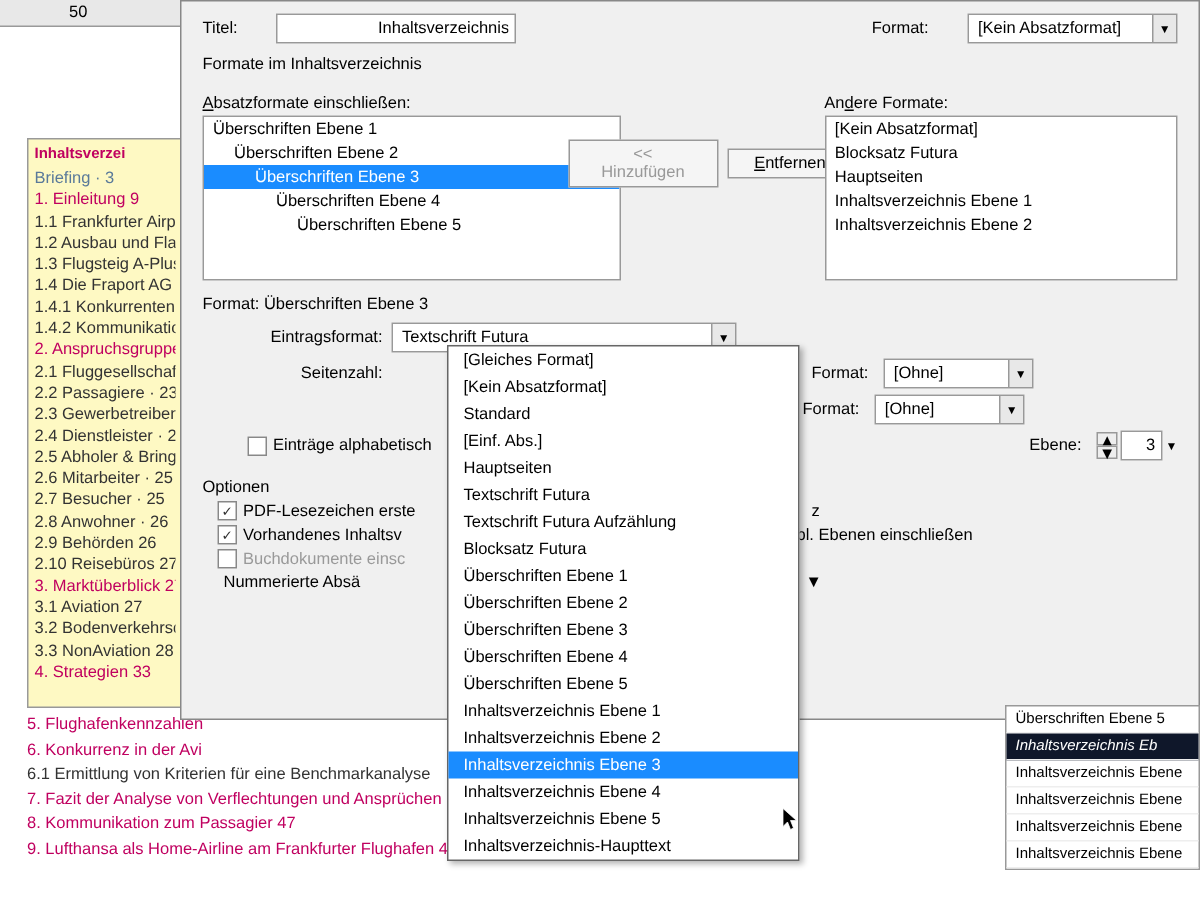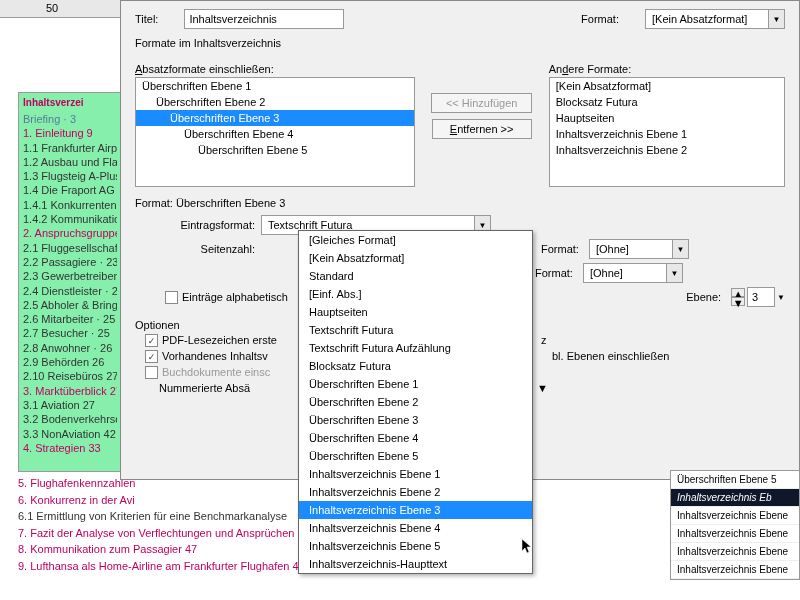--- a/index.html
+++ b/index.html
@@ -1,42 +1,42 @@
 <!DOCTYPE html>
 <html><head>
 <meta charset="utf-8">
 <style>
 * { box-sizing: border-box; margin: 0; padding: 0; font-family: Tahoma, Arial, sans-serif; font-size: 11px; }
 body { background: #fff; position: relative; width: 800px; height: 600px; overflow: hidden; }
 .ruler { position: absolute; top: 0; left: 0; width: 800px; height: 18px; background: #e8e8e8; border-bottom: 1px solid #999; font-size: 9px; }
 .ruler-mark { position: absolute; top: 2px; }
-.doc-preview { position: absolute; left: 18px; top: 92px; width: 104px; height: 380px; border: 1px solid #999; background: #86efac; overflow: hidden; font-size: 8px; padding: 4px; }
+.doc-preview { position: absolute; left: 18px; top: 92px; width: 104px; height: 380px; border: 1px solid #999; background: #fef9c3; overflow: hidden; font-size: 8px; padding: 4px; }
 .doc-preview h4 { font-size: 10px; color: #c00060; margin-bottom: 4px; }
 .doc-preview .line { white-space: nowrap; overflow: hidden; color: #333; line-height: 1.3; }
 .doc-preview .line.pink { color: #c00060; }
 .doc-preview .line.sub { color: #5a7a9a; }
 .dialog { position: absolute; left: 120px; top: 0; width: 680px; height: 480px; background: #f0f0f0; border: 1px solid #888; padding: 8px 14px; }
 .row { display: flex; align-items: center; margin-bottom: 4px; }
 .label { text-align: right; margin-right: 6px; }
-.input-text { border: 1px solid #999; background: #fff; padding: 2px 4px; height: 20px; }
+.input-text { border: 1px solid #999; background: #fff; padding: 2px 4px; height: 20px; text-align: right; }
 .section-title { margin: 6px 0 14px 0; }
 .underline-letter { text-decoration: underline; }
 .listbox { background: #fff; border: 1px solid #999; overflow-y: auto; font-size: 11px; }
 .listbox .item { padding: 2px 6px; white-space: nowrap; cursor: default; }
 .listbox .item.selected { background: #1a8cff; color: #fff; }
 .listbox .item.indent1 { padding-left: 20px; }
 .listbox .item.indent2 { padding-left: 34px; }
 .listbox .item.indent3 { padding-left: 48px; }
 .listbox .item.indent4 { padding-left: 62px; }
 .btn { background: #f5f5f5; border: 1px solid #999; padding: 3px 14px; cursor: pointer; min-width: 100px; text-align: center; }
 .btn.disabled { color: #999; }
-.middle-buttons { display: flex; flex-direction: column; gap: 6px; align-items: center; justify-content: center; }
+.middle-buttons { display: flex; flex-direction: row; gap: 6px; align-items: center; justify-content: center; }
 .three-col { display: flex; gap: 8px; }
 .format-header { margin: 10px 0 6px 0; }
-.checkbox-row { display: flex; align-items: flex-start; gap: 4px; margin: 3px 0; }
+.checkbox-row { display: flex; align-items: center; gap: 4px; margin: 3px 0; }
 .checkbox { width: 13px; height: 13px; border: 1px solid #888; background: #fff; display: inline-flex; align-items: center; justify-content: center; font-size: 9px; color: #333; }
 .dropdown { display: inline-flex; align-items: center; background: #fff; border: 1px solid #999; height: 20px; }
 .dropdown .dd-text { padding: 0 6px; flex: 1; }
 .dropdown .dd-arrow { width: 16px; height: 18px; background: #e8e8e8; border-left: 1px solid #999; display: flex; align-items: center; justify-content: center; font-size: 8px; }
 .dropdown-list { position: absolute; background: #fff; border: 1px solid #666; box-shadow: 2px 2px 4px rgba(0,0,0,0.3); z-index: 100; }
 .dropdown-list .opt { padding: 3px 10px; cursor: default; white-space: nowrap; }
 .dropdown-list .opt.highlighted { background: #1a8cff; color: #fff; }
 .spinner { display: inline-flex; align-items: center; }
 .spinner .sp-btns { display: flex; flex-direction: column; font-size: 6px; line-height: 1; }
 .spinner .sp-btn { width: 14px; height: 9px; border: 1px solid #999; background: #eee; text-align: center; cursor: pointer; }
@@ -74,21 +74,21 @@
       <div class="line ">2.4 Dienstleister  ·  24</div>
       <div class="line ">2.5 Abholer &amp; Bringer</div>
       <div class="line ">2.6 Mitarbeiter  ·  25</div>
       <div class="line ">2.7 Besucher  ·  25</div>
       <div class="line ">2.8 Anwohner  ·  26</div>
       <div class="line ">2.9 Behörden  26</div>
       <div class="line ">2.10 Reisebüros  27</div>
       <div class="line pink">3. Marktüberblick  27</div>
       <div class="line ">3.1 Aviation  27</div>
       <div class="line ">3.2 Bodenverkehrsdienst</div>
-      <div class="line ">3.3 NonAviation  42</div>
+      <div class="line ">3.3 NonAviation  28</div>
       <div class="line pink">4. Strategien 33</div>
     </div>
 </div>
 
 <div class="below-text">
   <div id="below-lines">
       <div class="bl pink">5. Flughafenkennzahlen</div>
       <div class="bl pink">6. Konkurrenz in der Avi</div>
       <div class="bl ">6.1 Ermittlung von Kriterien für eine Benchmarkanalyse</div>
       <div class="bl pink">7. Fazit der Analyse von Verflechtungen und Ansprüchen am Frankfurter F</div>
@@ -189,27 +189,27 @@
   <div style="margin-top:12px">Optionen</div>
   <div class="checkbox-row" style="margin-left:10px">
     <span class="checkbox">✓</span>
     <span>PDF-Lesezeichen erste</span>
     <span style="flex:1"></span>
     <span style="position:absolute; left:420px">z</span>
   </div>
   <div class="checkbox-row" style="margin-left:10px">
     <span class="checkbox">✓</span>
     <span>Vorhandenes Inhaltsv</span>
-    <span style="position:absolute; left:431px">bl. Ebenen einschließen</span>
+    <span style="position:absolute; left:410px">bl. Ebenen einschließen</span>
   </div>
   <div class="checkbox-row" style="margin-left:10px">
     <span class="checkbox" style="color:#bbb"></span>
     <span style="color:#999">Buchdokumente einsc</span>
   </div>
-  <div class="row" style="margin-left:24px">
+  <div class="row" style="margin-left:14px">
     <span>Nummerierte Absä</span>
     <span style="position:absolute; left:416px" class="dd-arrow">▼</span>
   </div>
 
 </div>
 
 <div class="dropdown-list" style="left:298px; top:230px; width:235px;" id="dd-list">
     <div class="opt">[Gleiches Format]</div>
     <div class="opt">[Kein Absatzformat]</div>
     <div class="opt">Standard</div>

